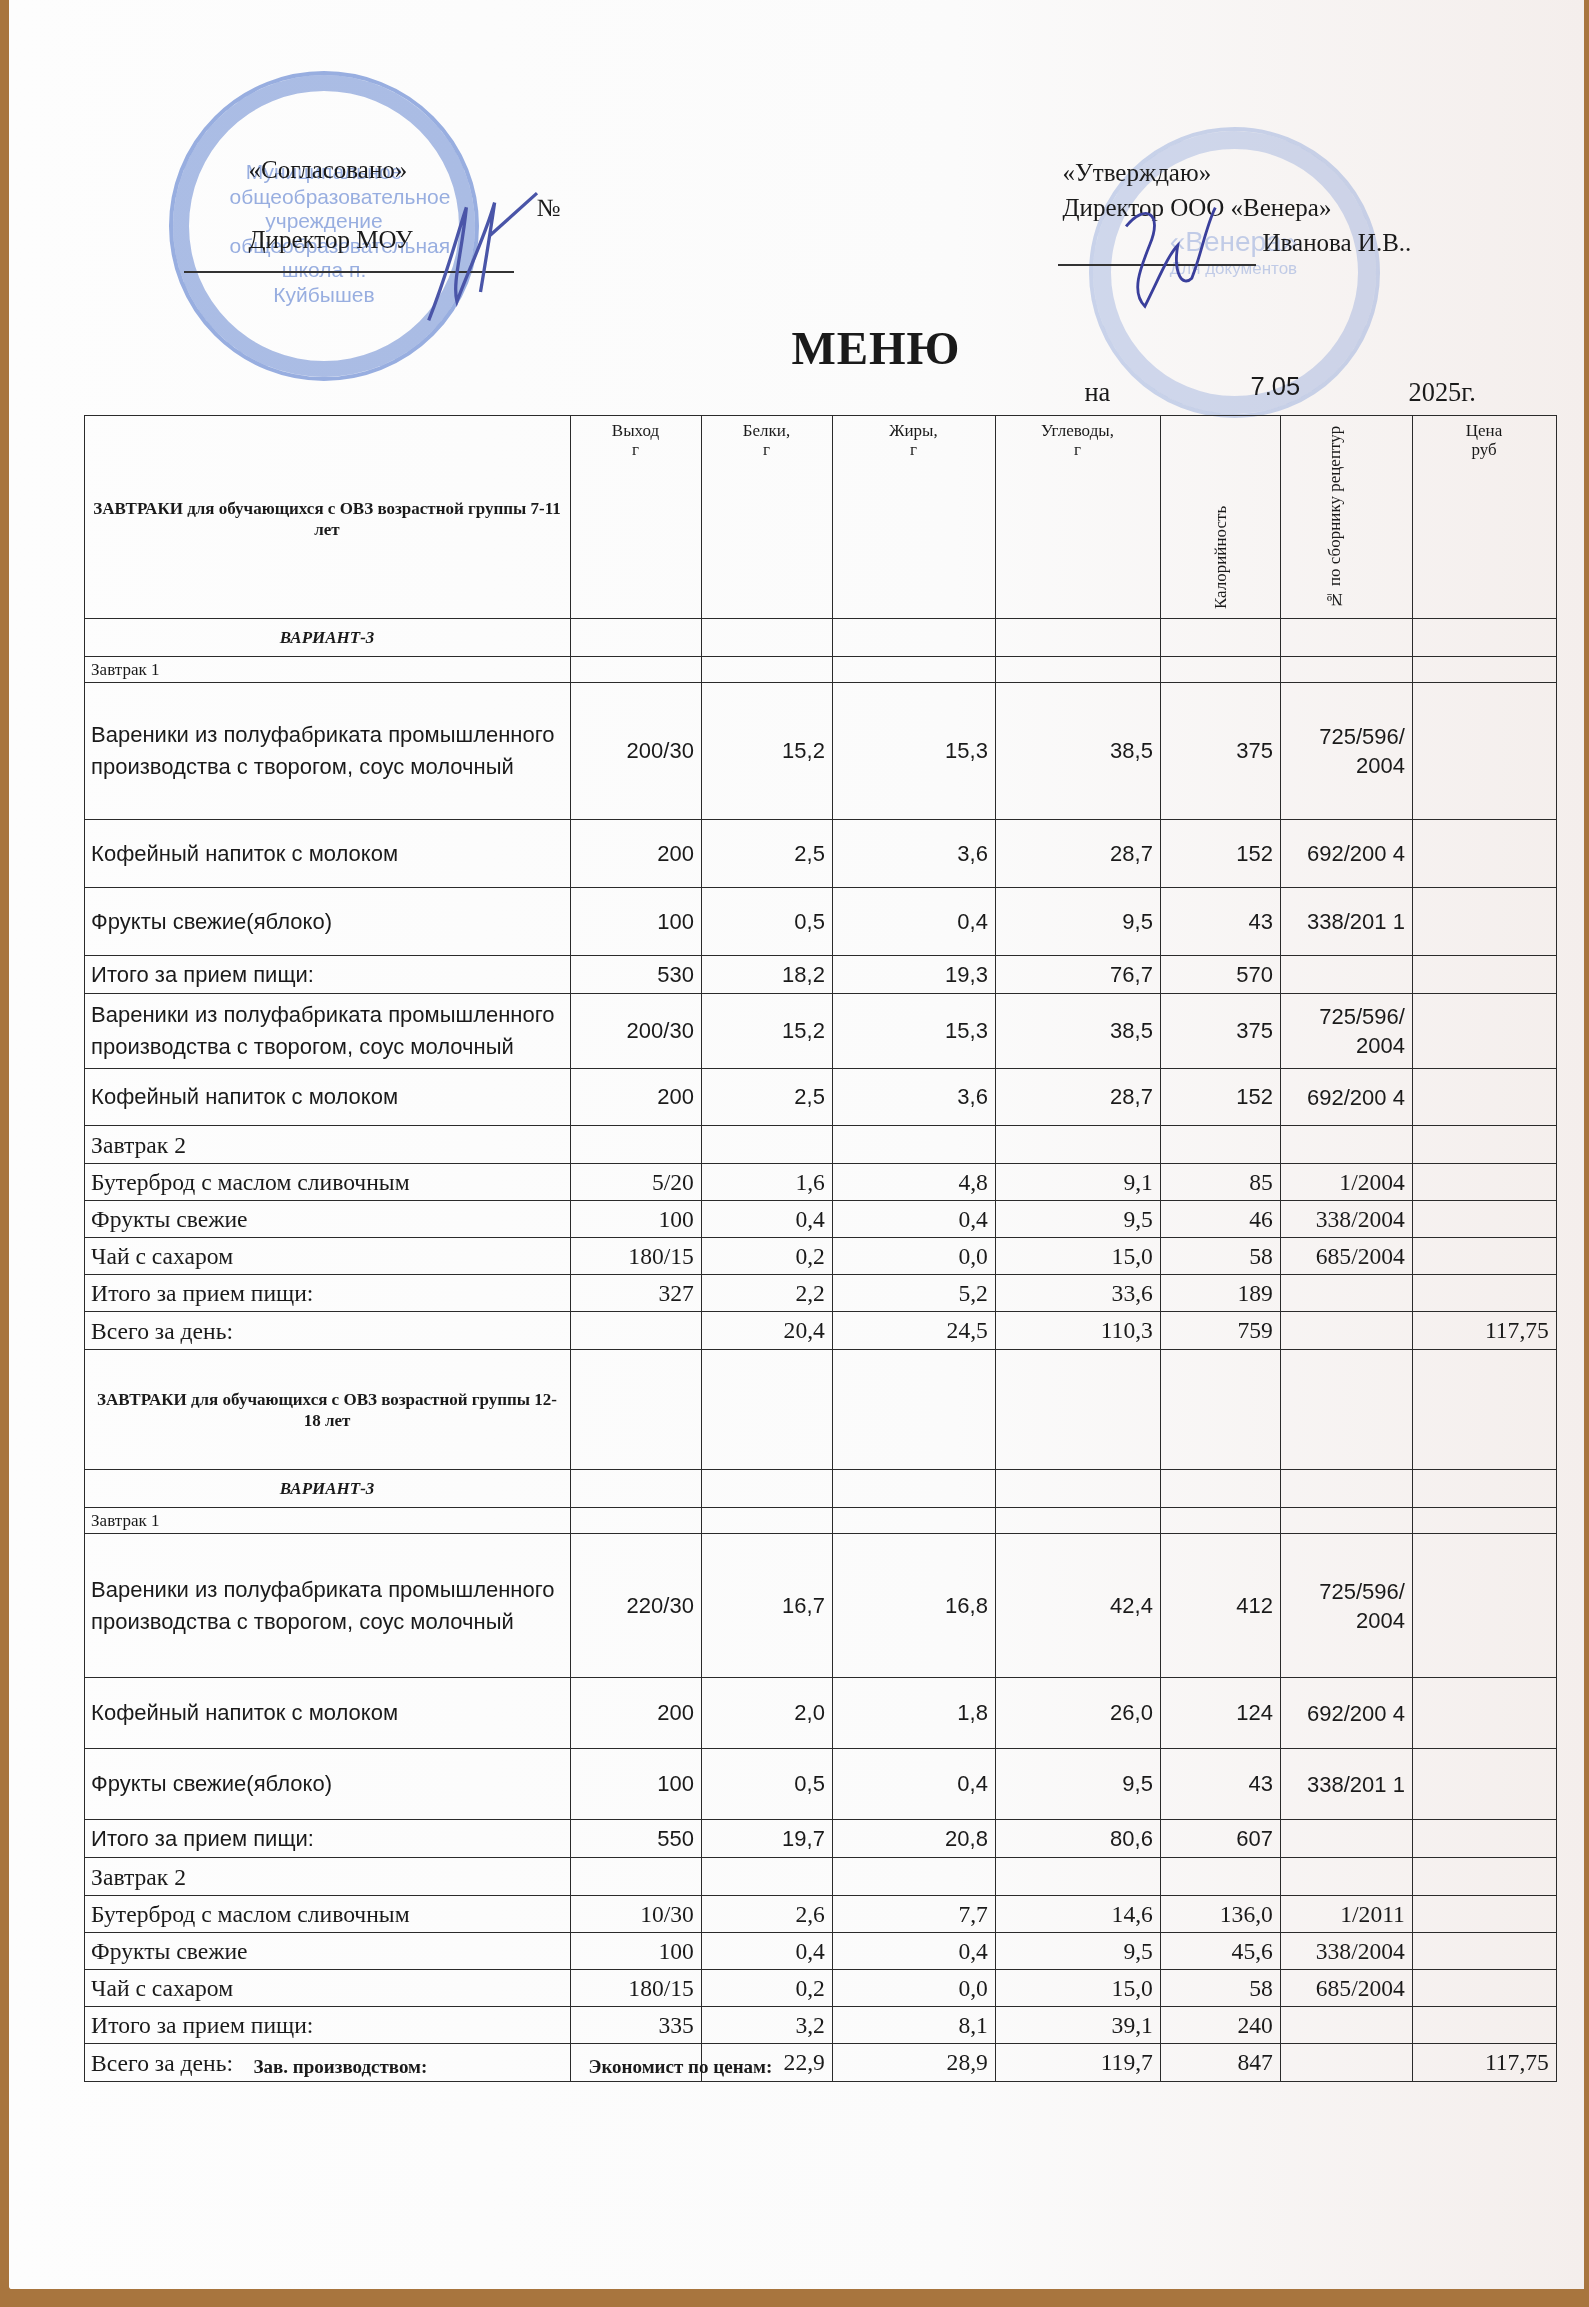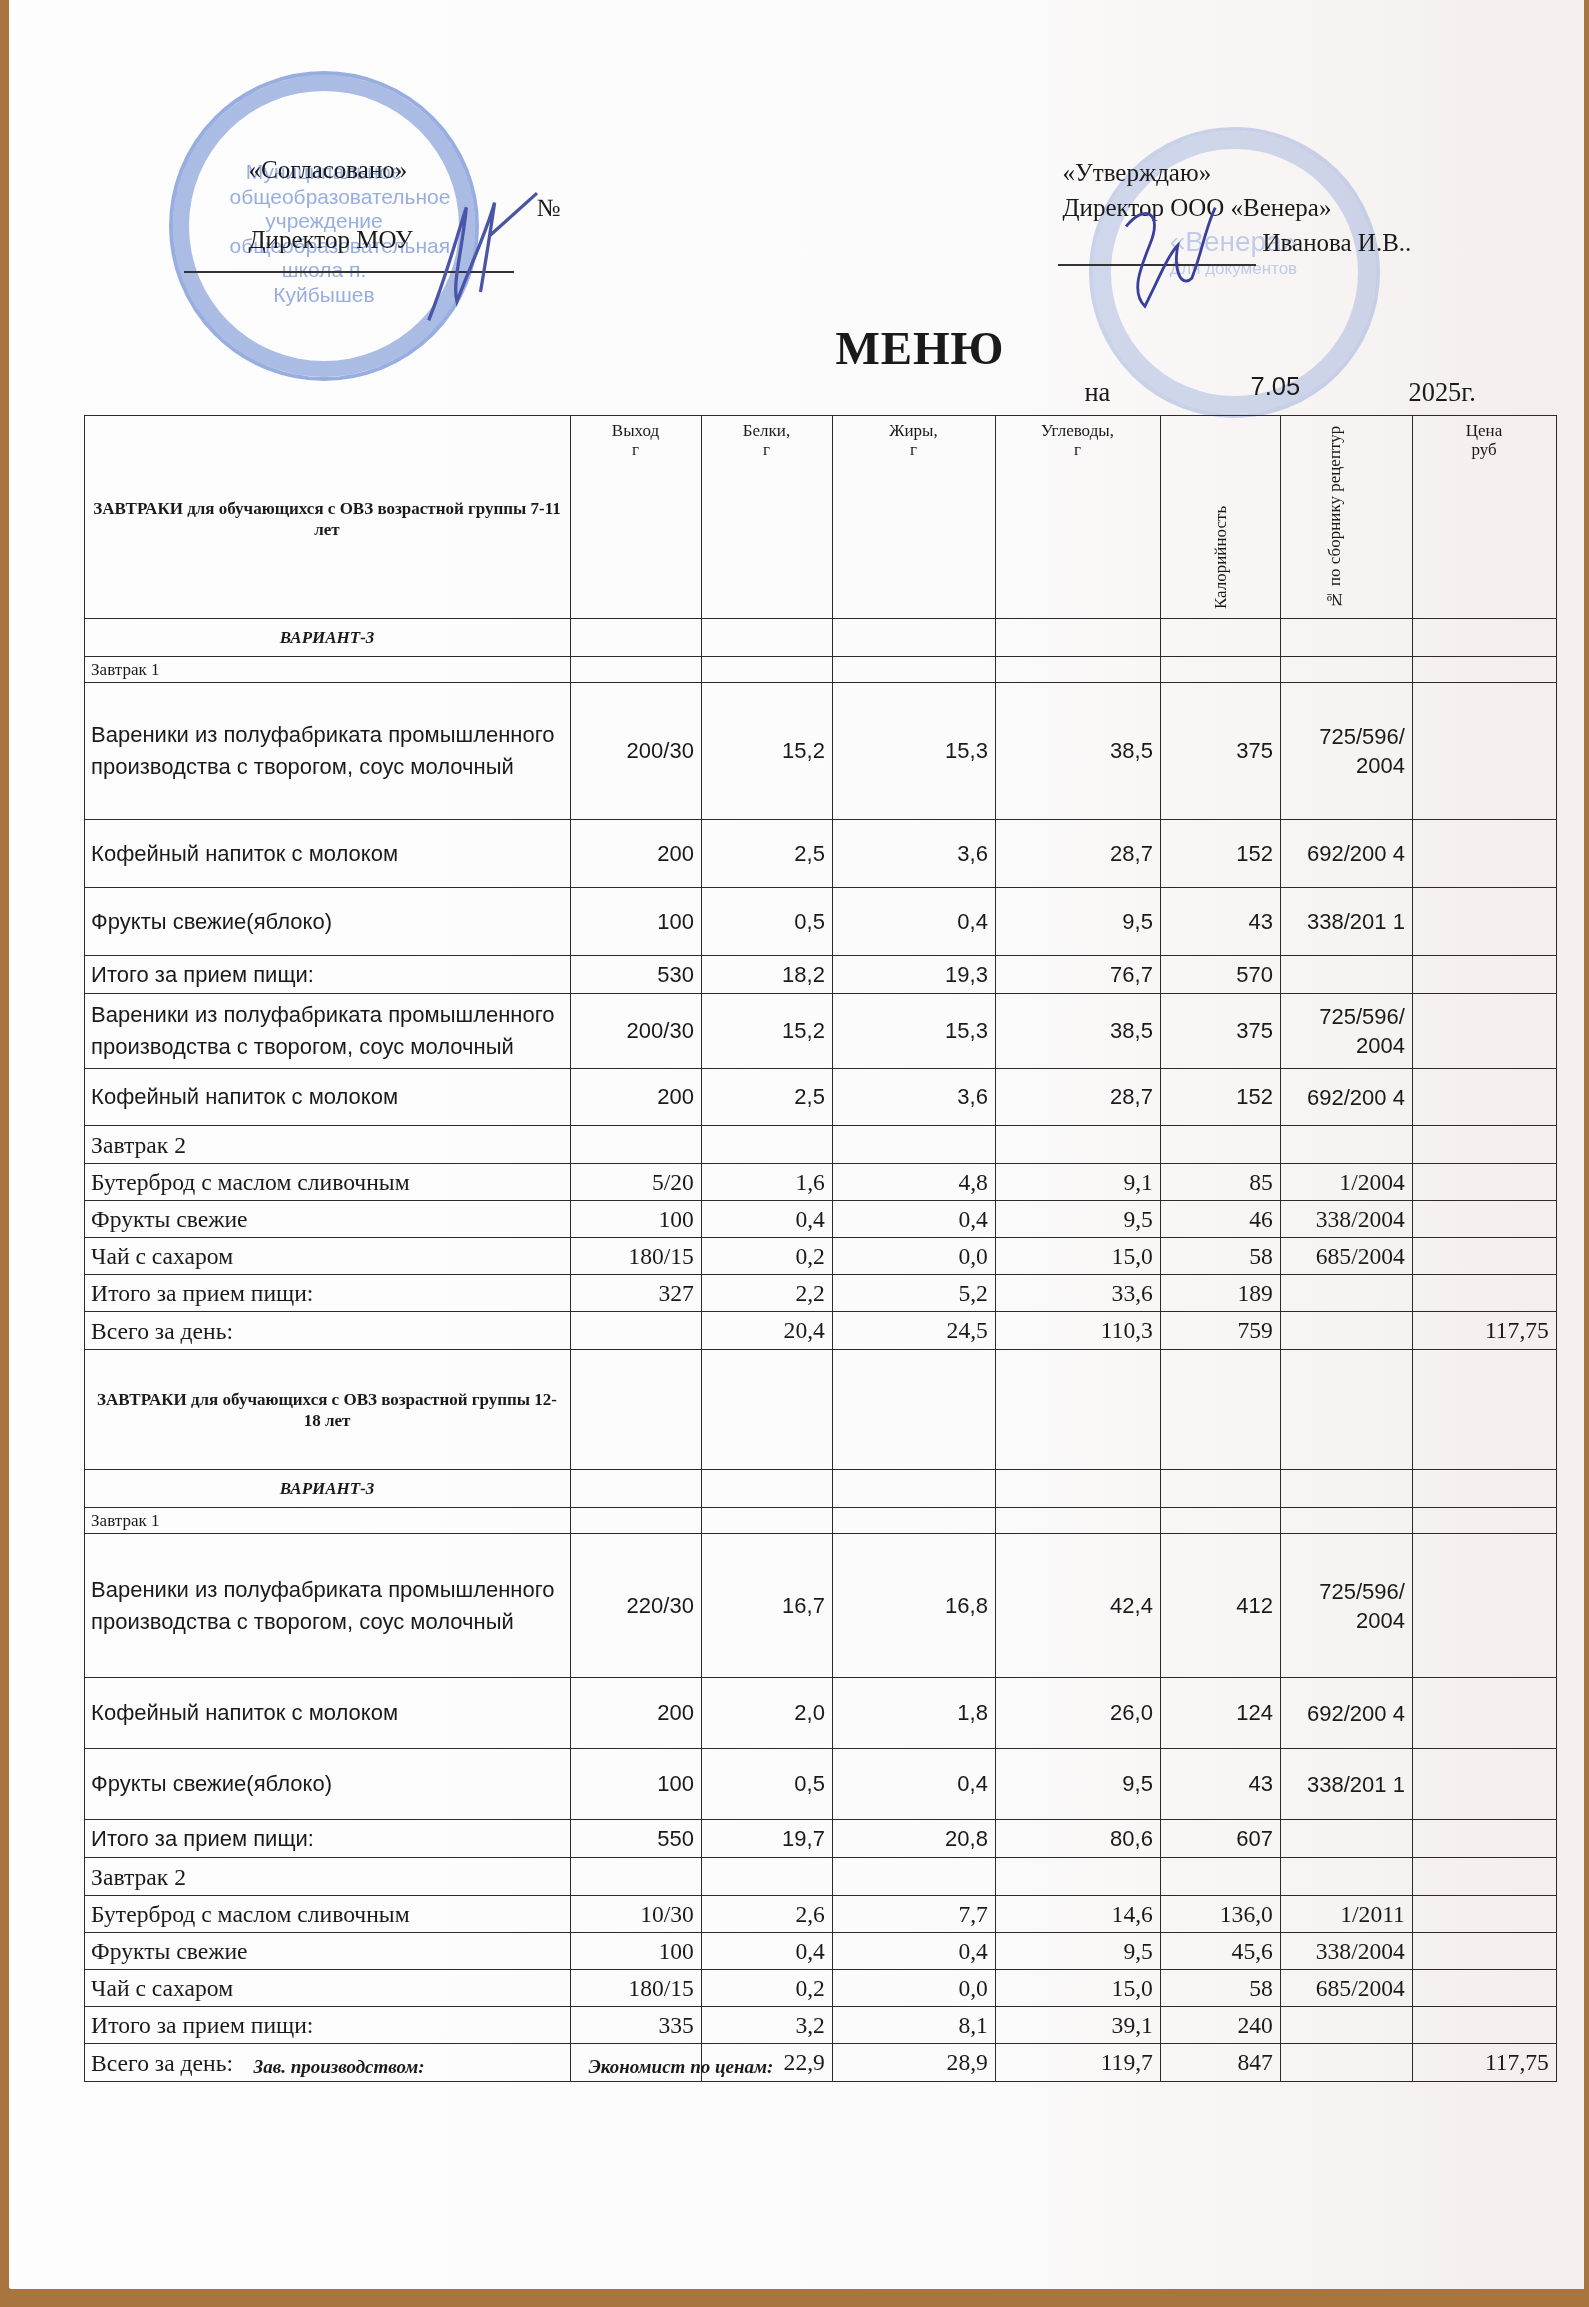--- a/index.html
+++ b/index.html
@@ -18,21 +18,21 @@
     box-shadow: inset 0 0 0 12.3px rgba(255,255,255,0), inset 0 0 0 16px rgba(70,110,200,0.45);
   }
   .stamp-left { left:160px; top:71px; width:302px; height:302px; }
   .stamp-right { left:1080px; top:127px; width:283px; height:283px; border-color:rgba(110,140,210,0.35); box-shadow: inset 0 0 0 14px rgba(255,255,255,0), inset 0 0 0 18px rgba(110,140,210,0.3);}
   .stamp-text { position:absolute; font-family:"Liberation Sans", sans-serif; color:rgba(70,110,200,0.55); text-align:center; }
   .stamp-left .stamp-text { left:57px; top:85px; width:189px; font-size:21px; line-height:24.5px; }
   .stamp-right .stamp-text { left:61px; top:94px; width:160px; font-size:28px; line-height:33px; color:rgba(110,140,210,0.4); }
   .stamp-right .stamp-text small { display:block; font-size:17px; line-height:21px; }
   .sig { position:absolute; }
   .hdr { position:absolute; font-size:25px; line-height:33px; white-space:nowrap; }
-  .title { position:absolute; left:783px; top:321px; font-size:47px; font-weight:bold; letter-spacing:0.9px;margin-left:44px; }
+  .title { position:absolute; left:783px; top:321px; font-size:47px; font-weight:bold; letter-spacing:0.9px; }
   .date-line { position:absolute; top:377px; font-size:26.4px; }
   .date-val { position:absolute; left:1242px; top:372px; font-family:"Liberation Sans", sans-serif; font-size:25.5px; }
 
   table.menu {
     position:absolute; left:75px; top:415px; width:1471px;
     border-collapse:collapse; table-layout:fixed;
   }
   table.menu td, table.menu th {
     border:1.9px solid #2b2b2b; padding:0 6.6px; vertical-align:middle;
   }
@@ -41,21 +41,21 @@
   .rec { text-align:right; font-family:"Liberation Sans", sans-serif; font-size:22px; line-height:29px; }
   .serif-name { font-family:"Liberation Serif", serif; font-size:23.6px; }
   .serif-num { font-family:"Liberation Serif", serif; font-size:23.6px; }
   .bold { font-weight:normal; }
   th { font-weight:normal; font-size:17px; text-align:center; vertical-align:top !important; padding-top:4.7px !important; line-height:19px; }
   th.section-head { font-weight:bold; font-size:17px; vertical-align:middle !important; line-height:21px; }
   th.rot { vertical-align:bottom !important; padding:0 !important; }
   th.rot div { writing-mode:vertical-rl; transform:rotate(180deg); margin:0 auto; padding:9.4px 0; font-size:17px; line-height:19px; text-align:left; }
   .variant { text-align:center; font-style:italic; font-weight:bold; font-size:17px; }
   .meal-small { font-size:17px; }
-  .footer { position:absolute; top:2056px; font-size:19px; font-weight:bold;font-style:italic; }
+  .footer { position:absolute; top:2056px; font-size:19px; font-weight:bold; }
 </style>
 </head>
 <body>
 
 <div class="paper">
 
   <div class="stamp stamp-left">
     <div class="stamp-text">Муниципальное общеобразовательное учреждение общеобразовательная школа п. Куйбышев</div>
   </div>
 

